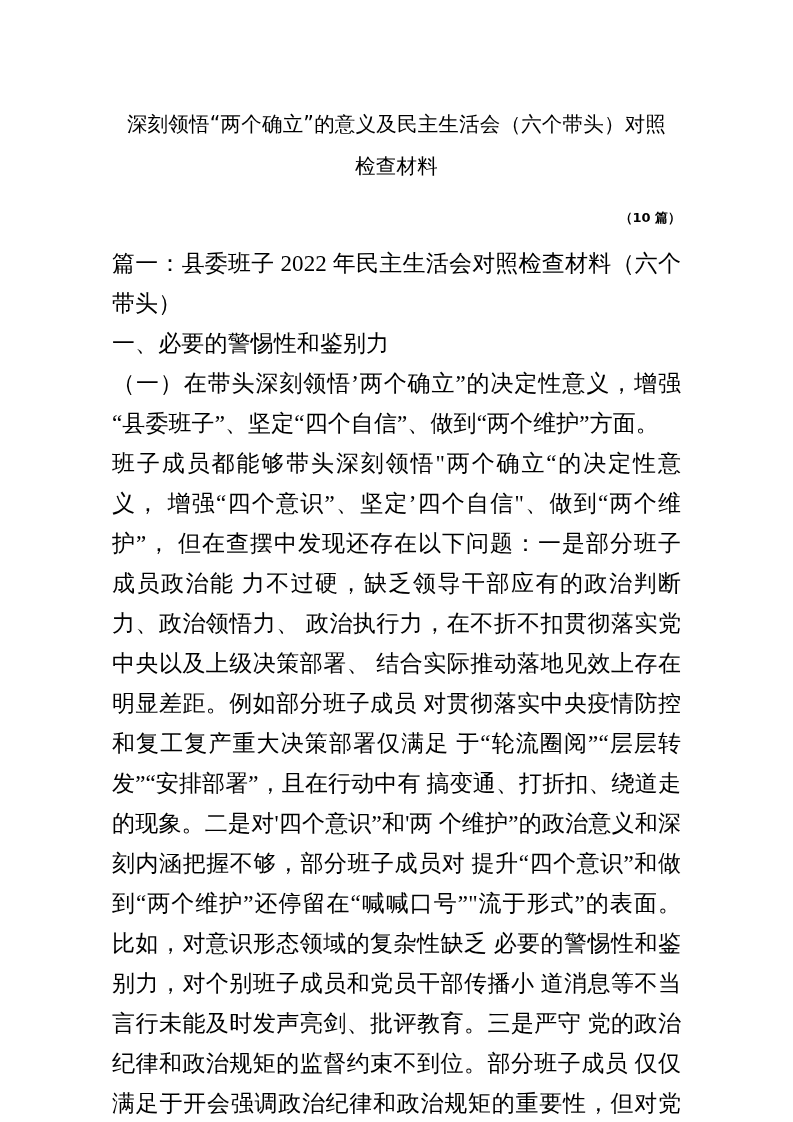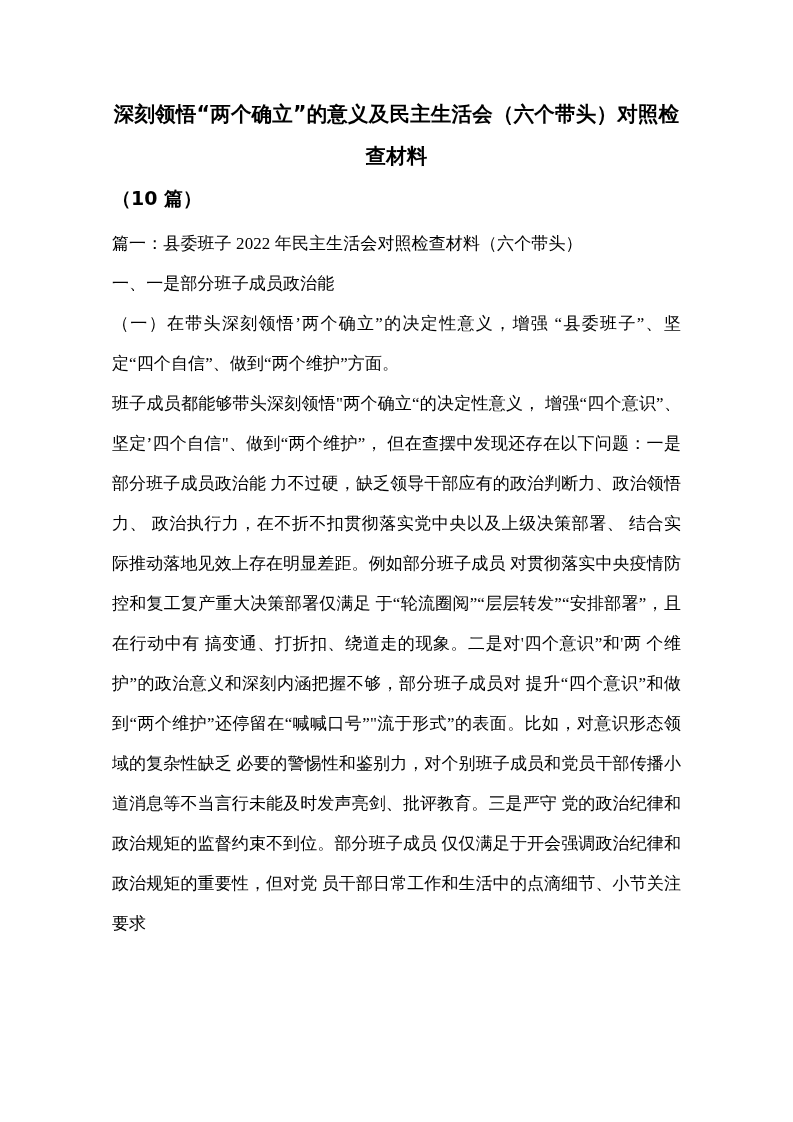--- a/index.html
+++ b/index.html
@@ -16,53 +16,53 @@
   }
   .page {
     position: relative;
     width: 793px;
     height: 1122px;
     box-sizing: border-box;
     padding: 92px 112px 40px 112px;
   }
   .doc-title {
     font-family: "DejaVu Sans", "Liberation Sans", sans-serif;
-    font-weight: bold;
+    font-weight: normal;
     font-size: 20.5px;
     line-height: 42px;
     text-align: center;
     letter-spacing: 0.2px;
-    margin: 1px;
+    margin: 11px;
   }
   .doc-subtitle {
     font-family: "DejaVu Sans", "Liberation Sans", sans-serif;
     font-weight: bold;
-    font-size: 19px;
+    font-size: 13px;
     line-height: 40px;
-    text-align: left;
+    text-align: right;
     margin: 0 0 6px 0;
   }
   .para {
-    font-size: 17px;
+    font-size: 23px;
     line-height: 40px;
     text-align: justify;
     text-justify: inter-ideograph;
     margin: 0;
     letter-spacing: 0.1px;
   }
   .para + .para {
     margin-top: 0;
   }
   .para-body {
     text-align: justify;
   }
 </style>
 </head>
 <body>
 
 <div class="page">
   <h1 class="doc-title">深刻领悟“两个确立”的意义及民主生活会（六个带头）对照检查材料</h1>
   <div class="doc-subtitle">（10 篇）</div>
   <p class="para">篇一：县委班子 2022 年民主生活会对照检查材料（六个带头）</p>
-  <p class="para">一、一是部分班子成员政治能</p>
+  <p class="para">一、必要的警惕性和鉴别力</p>
   <p class="para">（一）在带头深刻领悟’两个确立”的决定性意义，增强 “县委班子”、坚定“四个自信”、做到“两个维护”方面。</p>
   <p class="para para-body">班子成员都能够带头深刻领悟"两个确立“的决定性意义， 增强“四个意识”、坚定’四个自信"、做到“两个维护”， 但在查摆中发现还存在以下问题：一是部分班子成员政治能 力不过硬，缺乏领导干部应有的政治判断力、政治领悟力、 政治执行力，在不折不扣贯彻落实党中央以及上级决策部署、 结合实际推动落地见效上存在明显差距。例如部分班子成员 对贯彻落实中央疫情防控和复工复产重大决策部署仅满足 于“轮流圈阅”“层层转发”“安排部署”，且在行动中有 搞变通、打折扣、绕道走的现象。二是对'四个意识”和'两 个维护”的政治意义和深刻内涵把握不够，部分班子成员对 提升“四个意识”和做到“两个维护”还停留在“喊喊口号”"流于形式”的表面。比如，对意识形态领域的复杂性缺乏 必要的警惕性和鉴别力，对个别班子成员和党员干部传播小 道消息等不当言行未能及时发声亮剑、批评教育。三是严守 党的政治纪律和政治规矩的监督约束不到位。部分班子成员 仅仅满足于开会强调政治纪律和政治规矩的重要性，但对党 员干部日常工作和生活中的点滴细节、小节关注要求</p>
 </div>
 
 </body></html>

